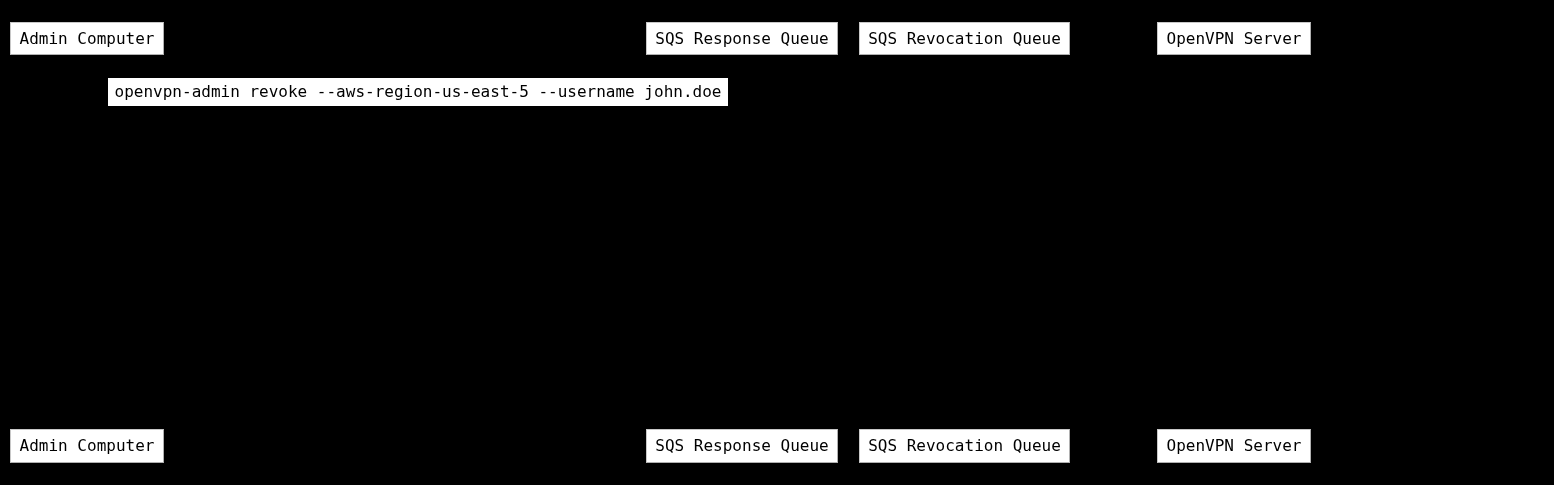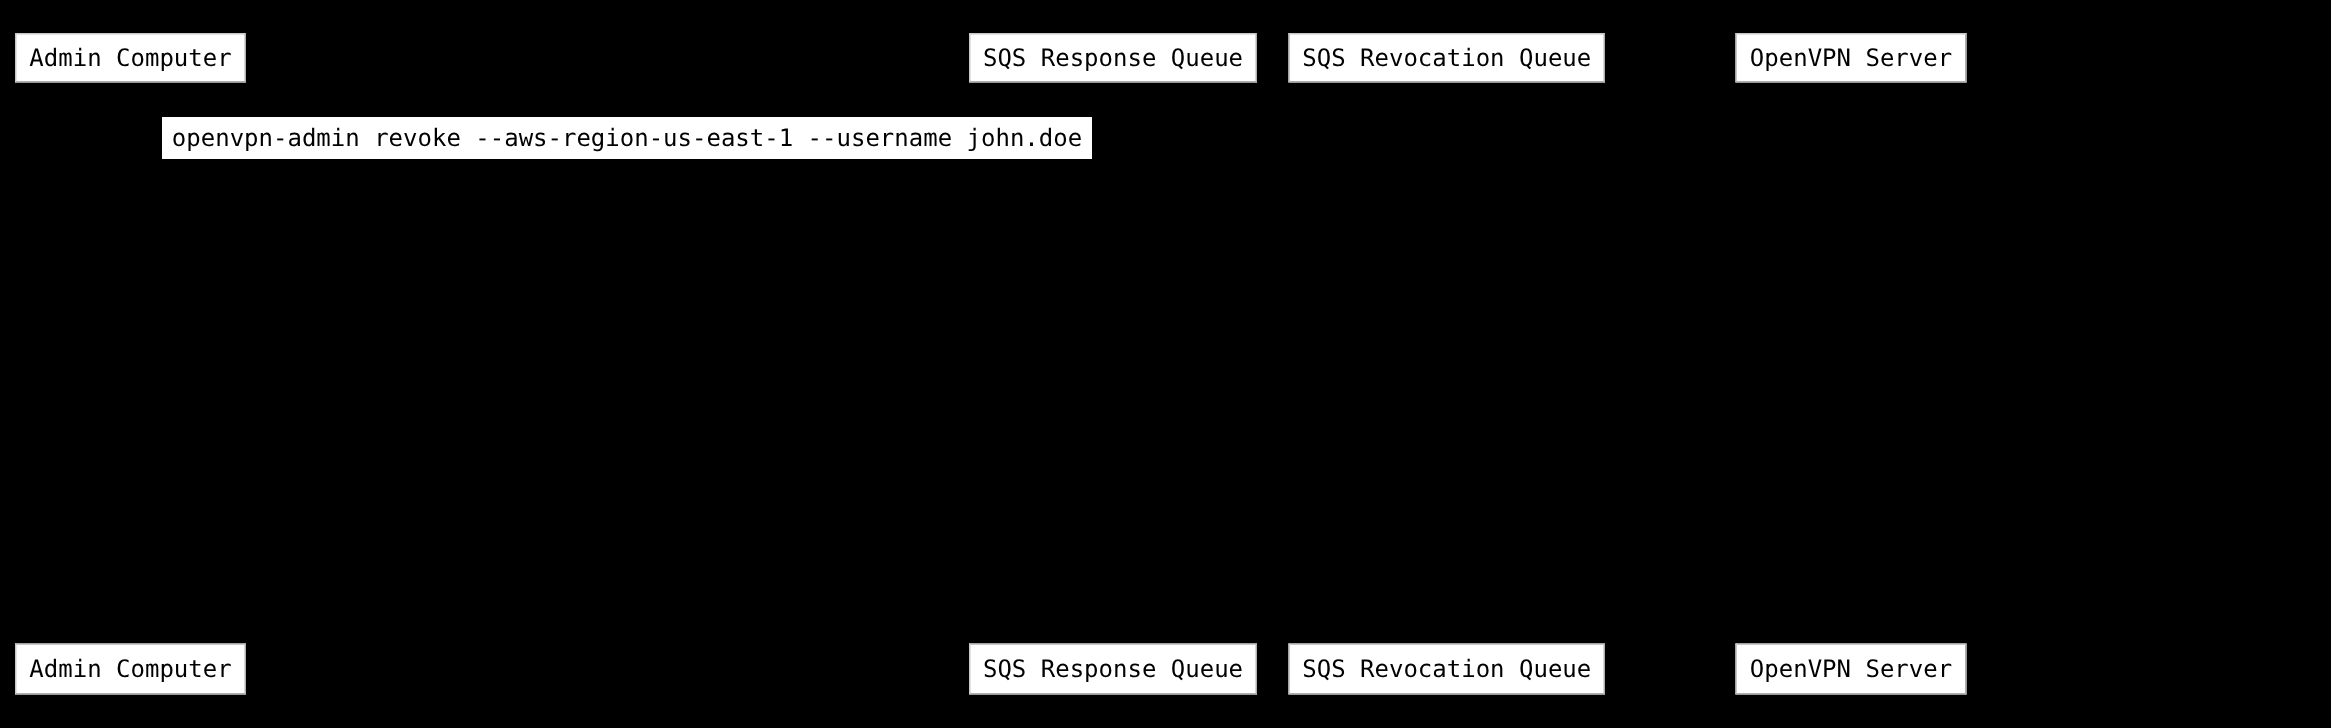--- a/index.html
+++ b/index.html
@@ -58,20 +58,20 @@
 </head>
 <body>
 
 <div class="canvas">
 
   <div class="actor-box pos-admin-top">Admin Computer</div>
   <div class="actor-box pos-response-top">SQS Response Queue</div>
   <div class="actor-box pos-revocation-top">SQS Revocation Queue</div>
   <div class="actor-box pos-openvpn-top">OpenVPN Server</div>
 
-  <div class="message-label pos-message">openvpn-admin revoke --aws-region-us-east-1 --username john.doe</div>
+  <div class="message-label pos-message">openvpn-admin revoke --aws-region-us-east-5 --username john.doe</div>
 
   <div class="actor-box pos-admin-bottom">Admin Computer</div>
   <div class="actor-box pos-response-bottom">SQS Response Queue</div>
   <div class="actor-box pos-revocation-bottom">SQS Revocation Queue</div>
   <div class="actor-box pos-openvpn-bottom">OpenVPN Server</div>
 
 </div>
 
 </body></html>

